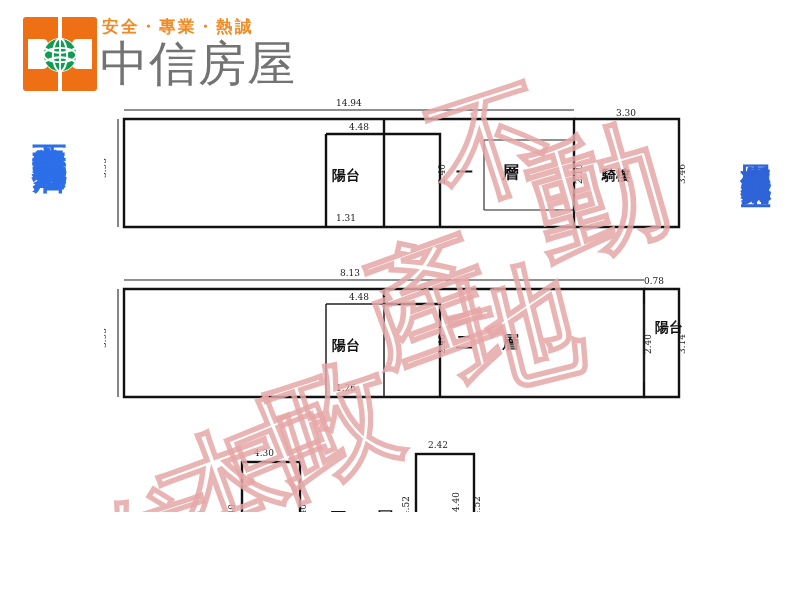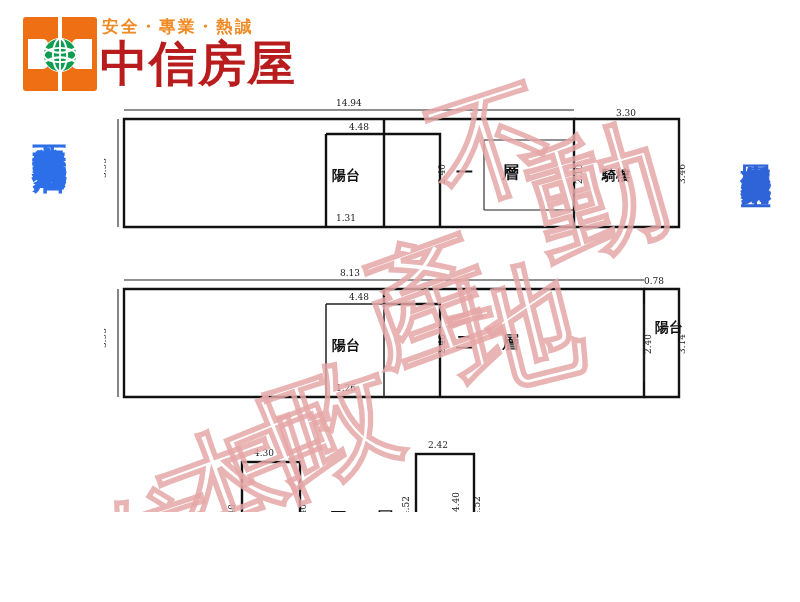--- a/index.html
+++ b/index.html
@@ -65,22 +65,22 @@
     font-weight: bold;
     white-space: nowrap;
   }
   #brand-name {
     position: absolute;
     left: 100px;
     top: 36px;
     font-size: 48px;
     line-height: 56px;
     letter-spacing: 1px;
-    color: #b91c1c;
-    font-weight: bold;
+    color: #737373;
+    font-weight: normal;
     white-space: nowrap;
   }
   #store-title {
     position: absolute;
     left: 366px;
     top: 27px;
     font-size: 47px;
     line-height: 56px;
     letter-spacing: 1px;
     color: #111111;

